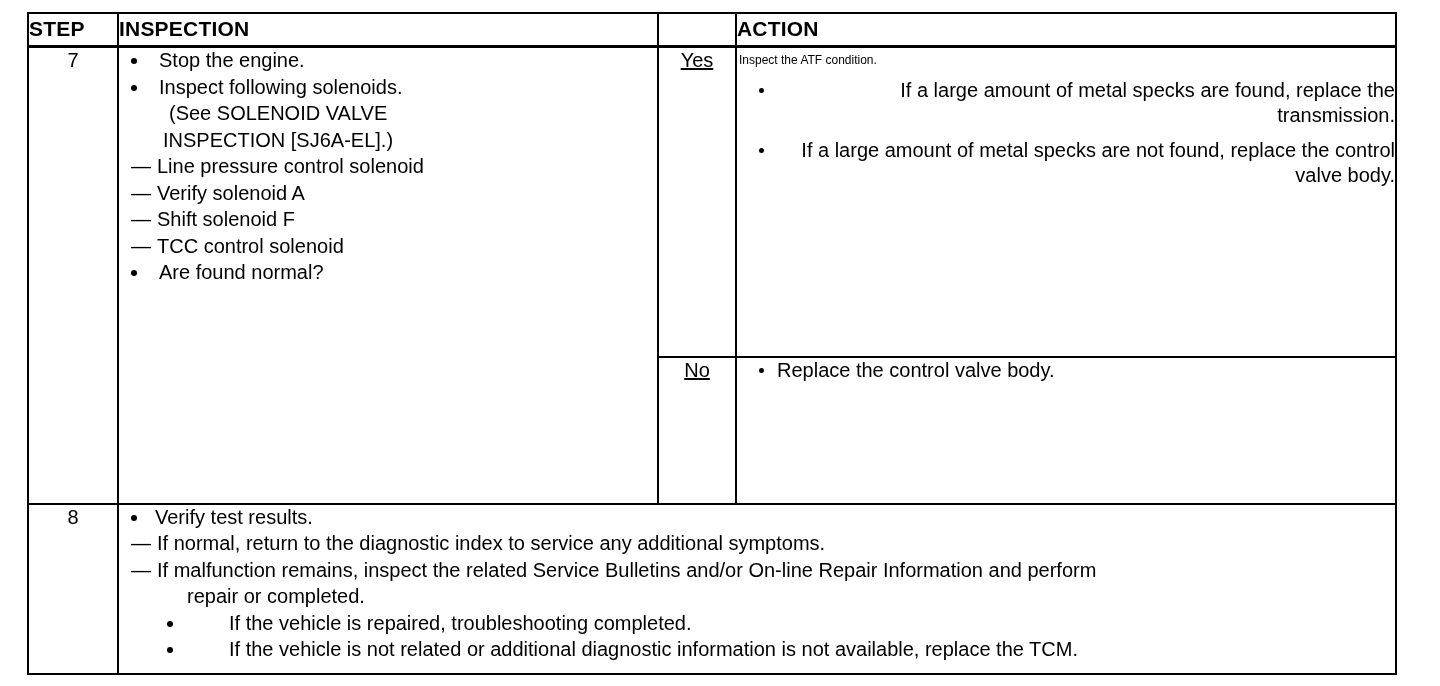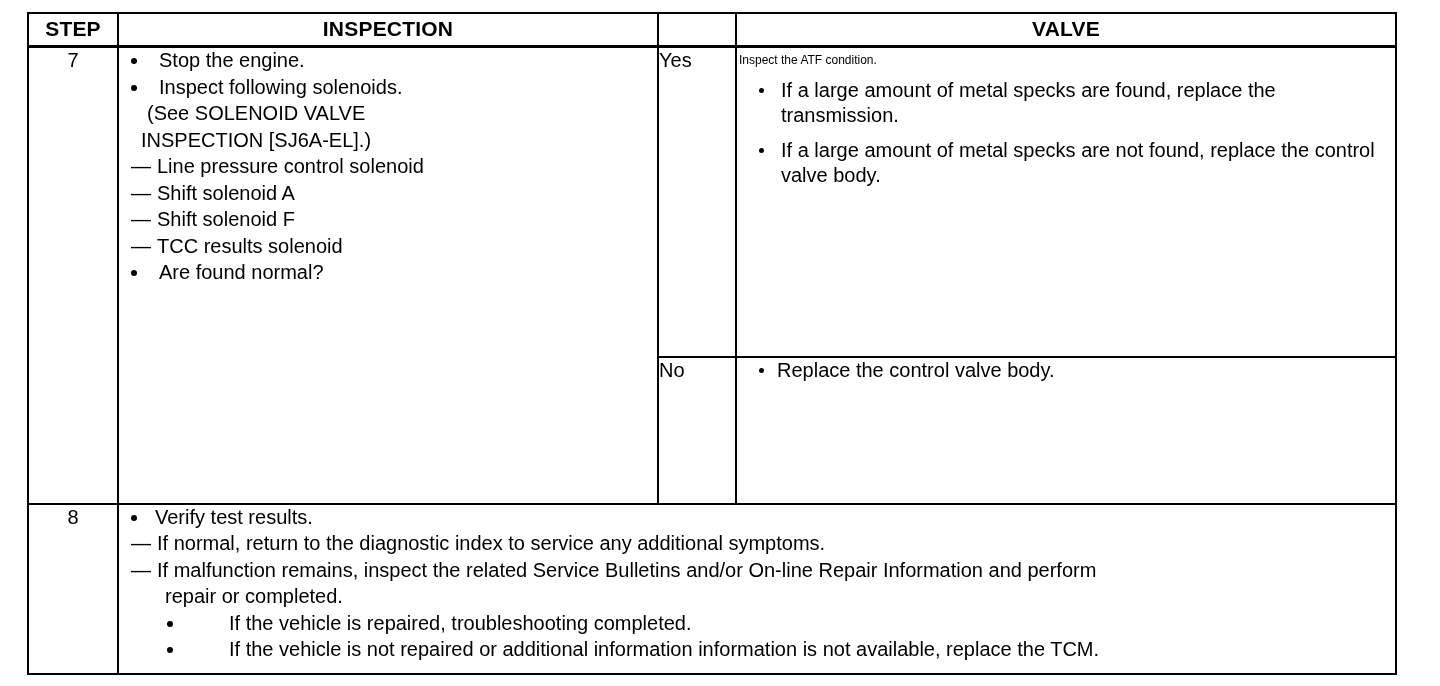--- a/index.html
+++ b/index.html
@@ -45,21 +45,21 @@
   
   .col-step    { width: 90px;  }
   .col-insp    { width: 540px; }
   .col-yesno   { width: 78px;  }
   .col-action  { width: 660px; }
 
   
   .hdr-row th {
     height: 31px;
     border-bottom-width: 3px;
-    text-align: center;
+    text-align: left;
     font-weight: bold;
     font-size: 21px;
     letter-spacing: 0.2px;
     line-height: 29px;
     white-space: nowrap;
     margin-top: 24px;
   }
   .hdr-step { font-size: 20px; }
   .hdr-blank { border-left-color: #000; }
 
@@ -67,23 +67,25 @@
   .cell-pad {
     padding: 7px 8px 8px 8px;
   }
   .step-num {
     text-align: center;
     font-size: 20px;
     line-height: 24px;
     padding-top: 8px;
   }
   .yesno {
+    text-align: center;
     font-size: 20px;
     line-height: 24px;
     padding-top: 8px;
+    text-decoration: underline;
   }
 
   
   ul.plain {
     list-style: none;
     margin: 0;
     padding: 0;
   }
   ul.plain li {
     position: relative;
@@ -127,34 +129,35 @@
     left: 48px;
     top: 10px;
     width: 6px;
     height: 6px;
     background: #000;
     border-radius: 50%;
   }
 
   
   li.noflag {
-    padding-left: 22px;
+    padding-left: 44px;
   }
   .indent-paren { padding-left: 6px; display: block; }
 
   
   .action-lead {
     font-size: 12px;
     line-height: 25.5px;
     margin: 0 0 4px 0;
     padding-left: 2px;
   }
   .action-list li.bullet {
     padding-left: 44px;
     margin-bottom: 9px;
+    text-align: right;
   }
   .action-list li.bullet > .dot {
     left: 22px;
     width: 5px;
     height: 5px;
     top: 10px;
   }
 
   
   .no-action-list li.bullet {
@@ -200,21 +203,21 @@
       <col class="col-insp">
       <col class="col-yesno">
       <col class="col-action">
     </colgroup>
 
     <thead>
       <tr class="hdr-row">
         <th class="hdr-step">STEP</th>
         <th>INSPECTION</th>
         <th class="hdr-blank"></th>
-        <th>VALVE</th>
+        <th>ACTION</th>
       </tr>
     </thead>
 
     <tbody>
 
       <tr class="row-yes-h">
 
         <td rowspan="2" class="step-num">7</td>
 
         <td rowspan="2" class="cell-pad">
@@ -232,29 +235,29 @@
             </li>
             <li class="noflag">
               <span>INSPECTION [SJ6A-EL].)</span>
             </li>
             <li class="dash">
               <span class="dash-mark">—</span>
               <span>Line pressure control solenoid</span>
             </li>
             <li class="dash">
               <span class="dash-mark">—</span>
-              <span>Shift solenoid A</span>
+              <span>Verify solenoid A</span>
             </li>
             <li class="dash">
               <span class="dash-mark">—</span>
               <span>Shift solenoid F</span>
             </li>
             <li class="dash">
               <span class="dash-mark">—</span>
-              <span>TCC results solenoid</span>
+              <span>TCC control solenoid</span>
             </li>
             <li class="bullet">
               <span class="dot"></span>
               <span>Are found normal?</span>
             </li>
           </ul>
         </td>
 
         <td class="yesno">Yes</td>
 
@@ -305,21 +308,21 @@
             </li>
             <li class="noflag">
               <span style="padding-left:24px; display:block;">repair or completed.</span>
             </li>
             <li class="subbullet">
               <span class="dot"></span>
               <span>If the vehicle is repaired, troubleshooting completed.</span>
             </li>
             <li class="subbullet">
               <span class="dot"></span>
-              <span>If the vehicle is not repaired or additional information information is not available, replace the TCM.</span>
+              <span>If the vehicle is not related or additional diagnostic information is not available, replace the TCM.</span>
             </li>
           </ul>
         </td>
       </tr>
     </tbody>
   </table>
 
 </div>
 
 </body></html>

